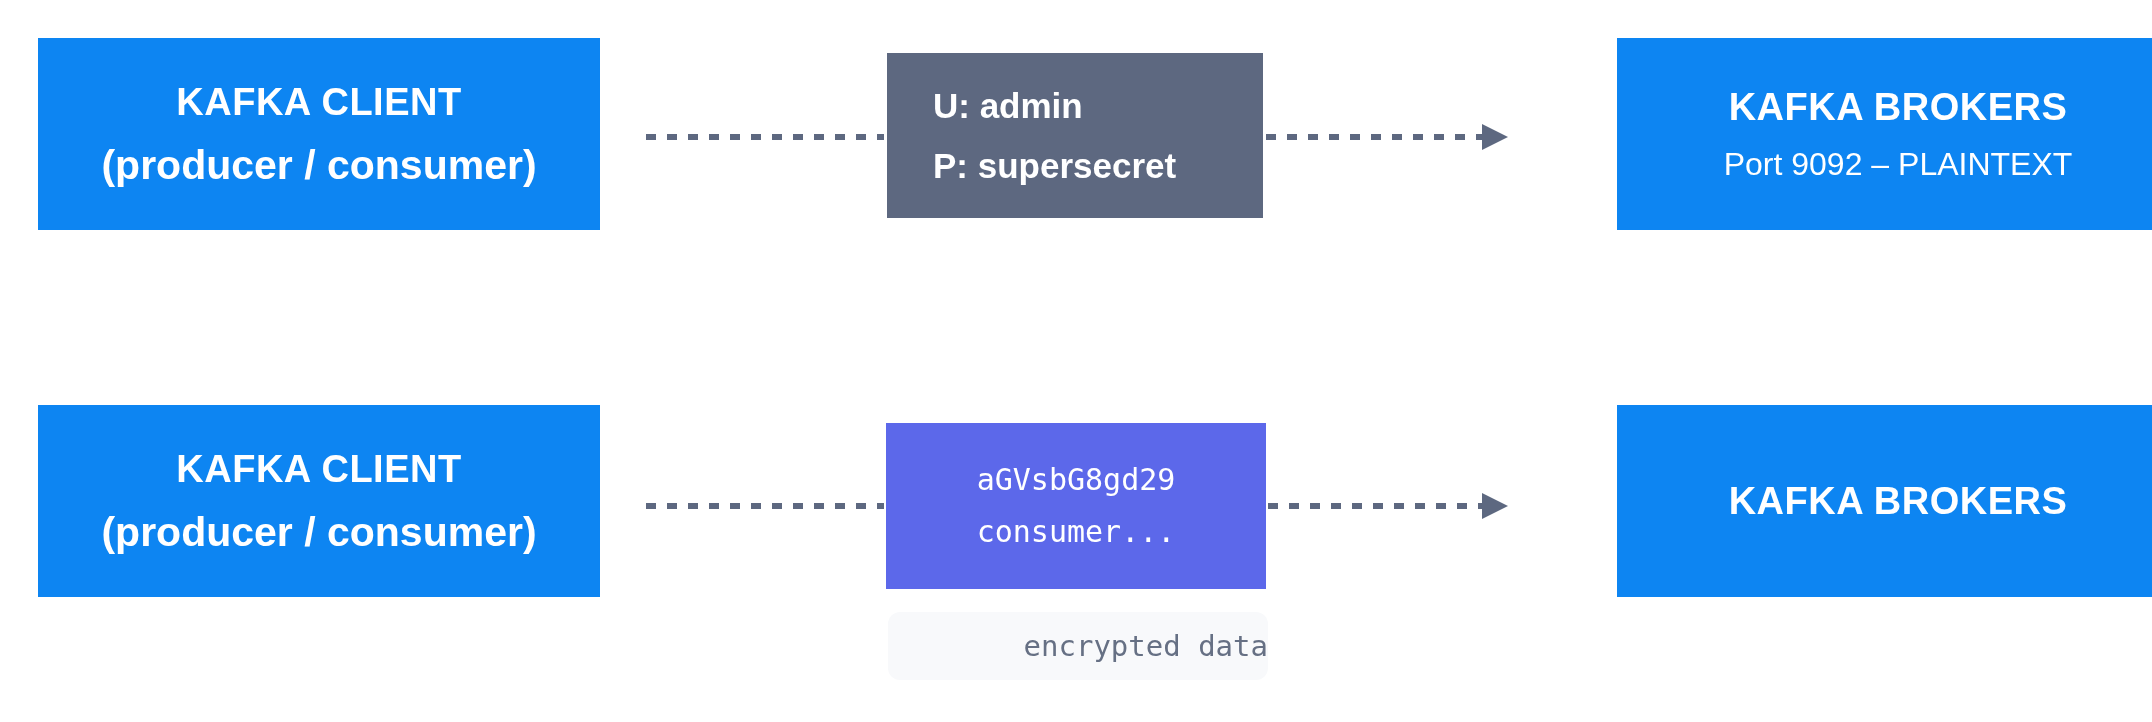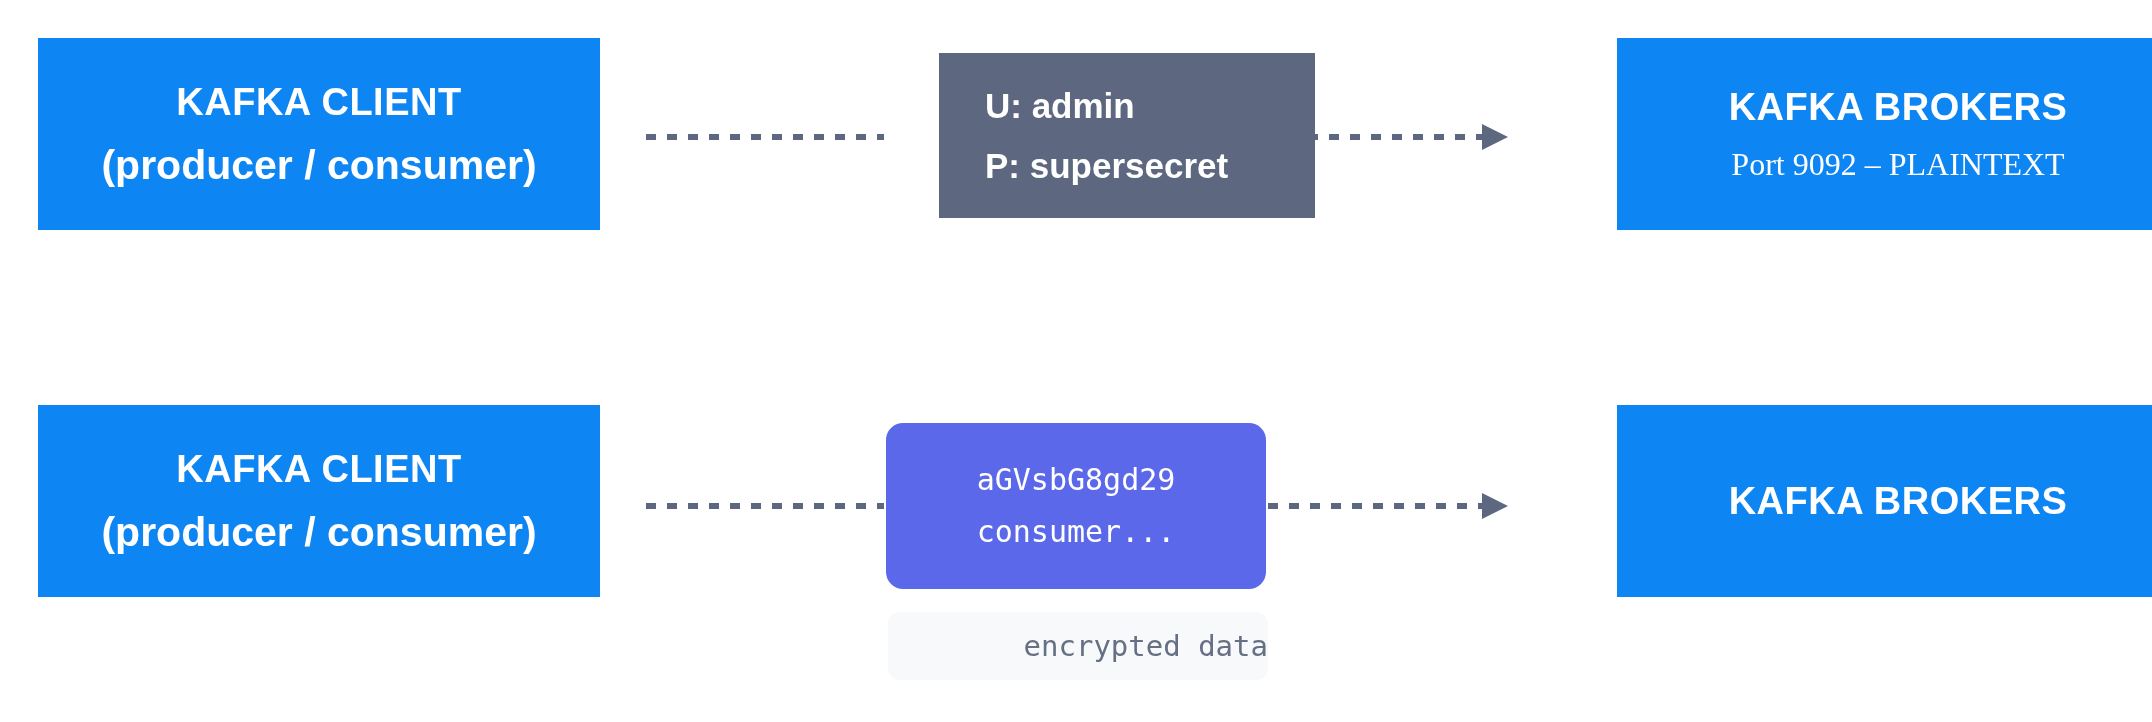--- a/index.html
+++ b/index.html
@@ -57,28 +57,28 @@
     line-height: 1;
     white-space: nowrap;
   }
   .box-subtitle-sans {
     font-size: 41px;
     font-weight: bold;
     line-height: 1;
     white-space: nowrap;
   }
   .box-subtitle-mono {
-    font-family: Liberation Serif, serif;
+    font-family: Liberation Sans, sans-serif;
     font-size: 32px;
     font-weight: 500;
     line-height: 1;
     white-space: nowrap;
   }
   .credentials-box {
-    left: 939px;
+    left: 887px;
     top: 53px;
     width: 376px;
     height: 165px;
     background: var(--credentials-box, #5d6880);
     align-items: flex-start;
     padding-left: 46px;
     gap: 0;
   }
   .credentials-box .cred-line {
     font-size: 35px;
@@ -86,21 +86,20 @@
     line-height: 60px;
     white-space: nowrap;
   }
   .encrypted-box {
     left: 886px;
     top: 423px;
     width: 380px;
     height: 166px;
     background: var(--encrypted-box, #5c68ea);
     gap: 0;
-    border-radius: 17px;
   }
   .encrypted-box .enc-line {
     font-family: "DejaVu Sans Mono", monospace;
     font-size: 30px;
     line-height: 52px;
     white-space: nowrap;
   }
   .caption-chip {
     position: absolute;
     left: 888px;

